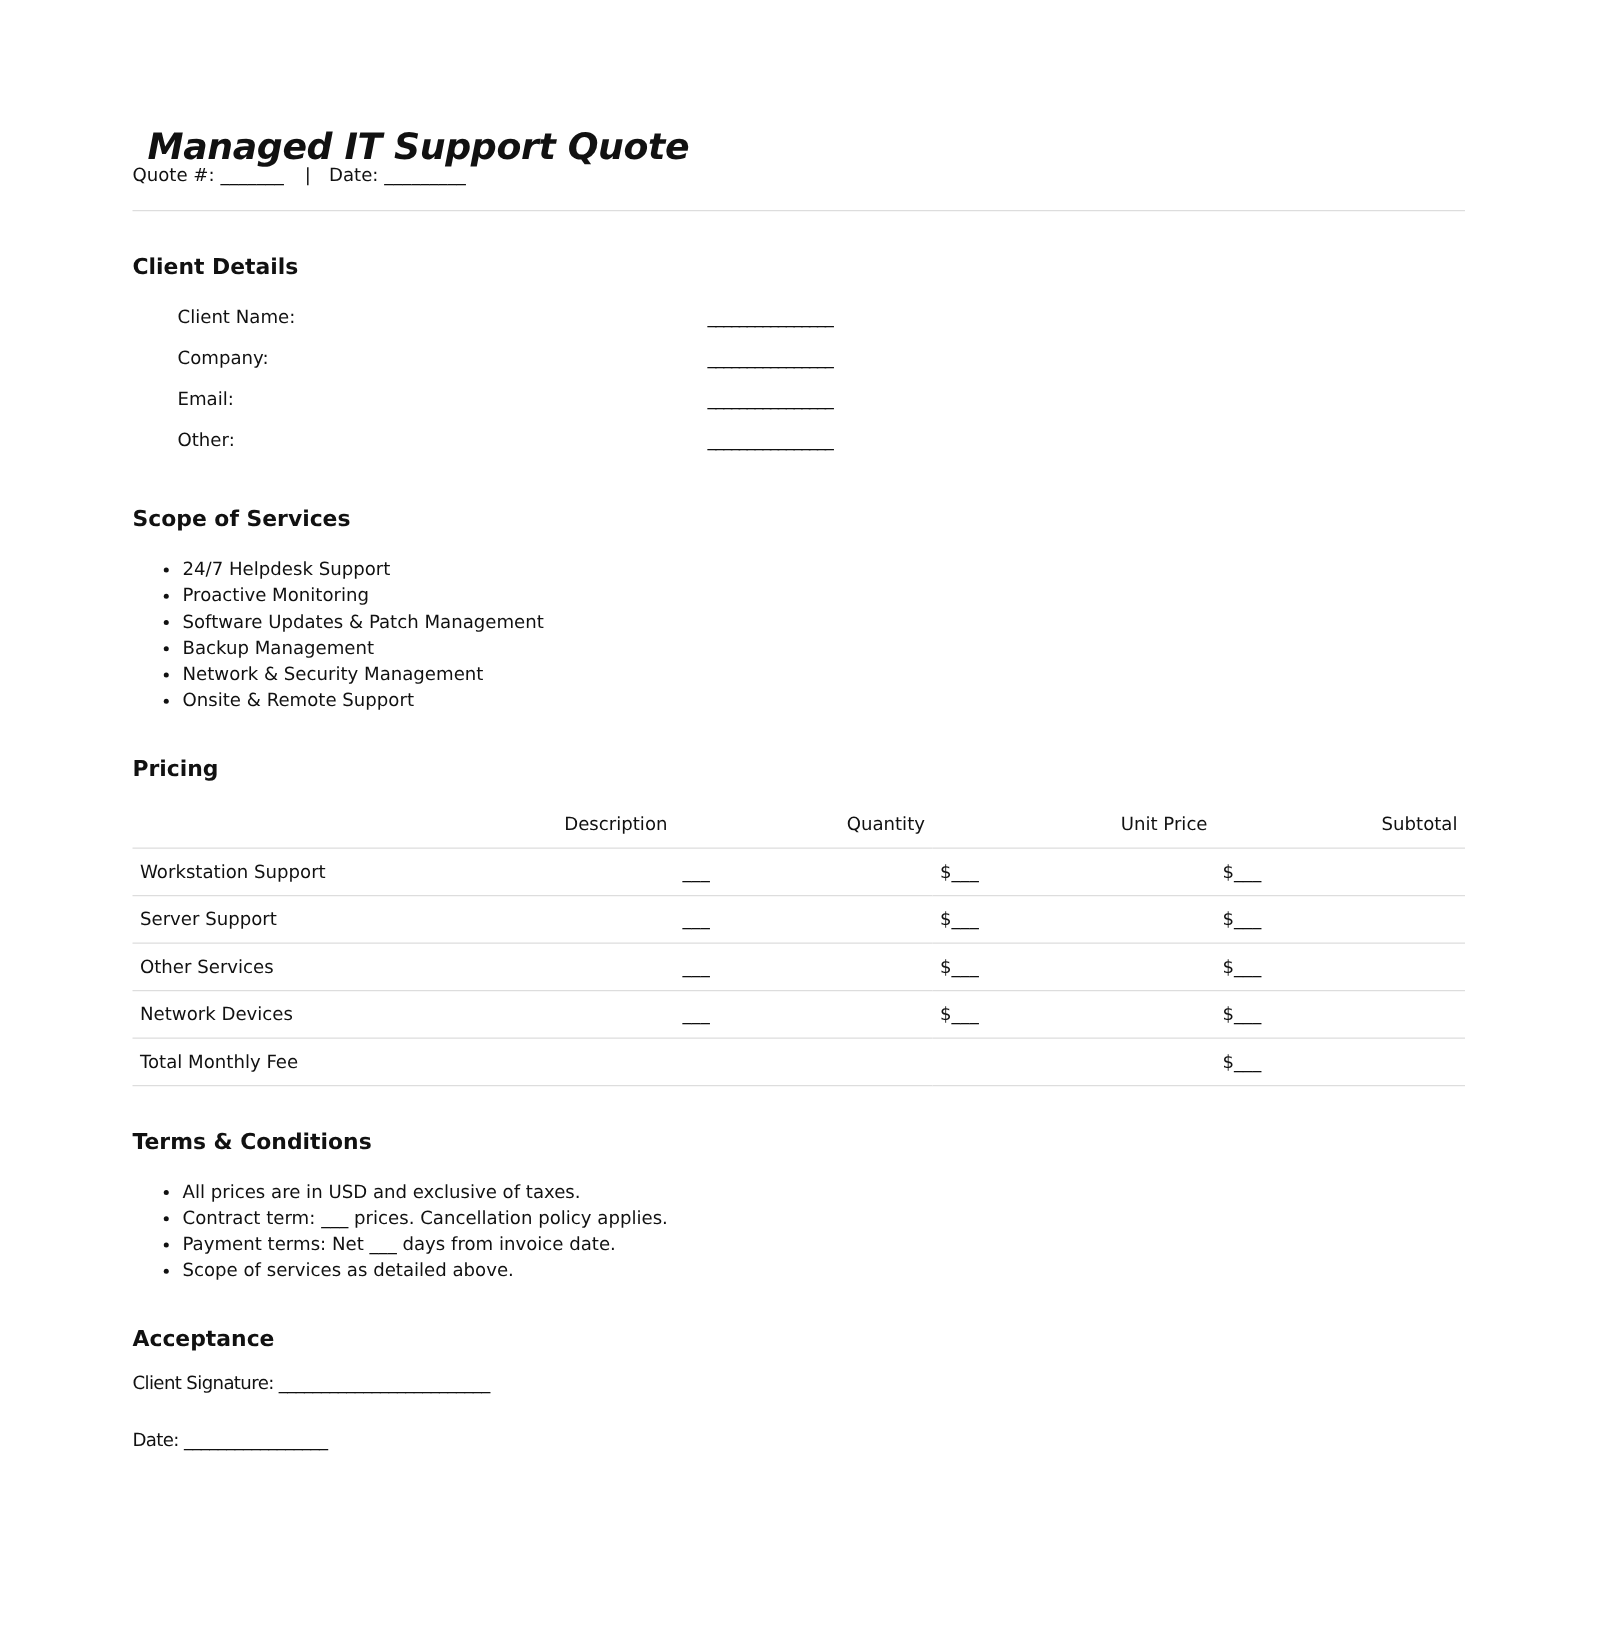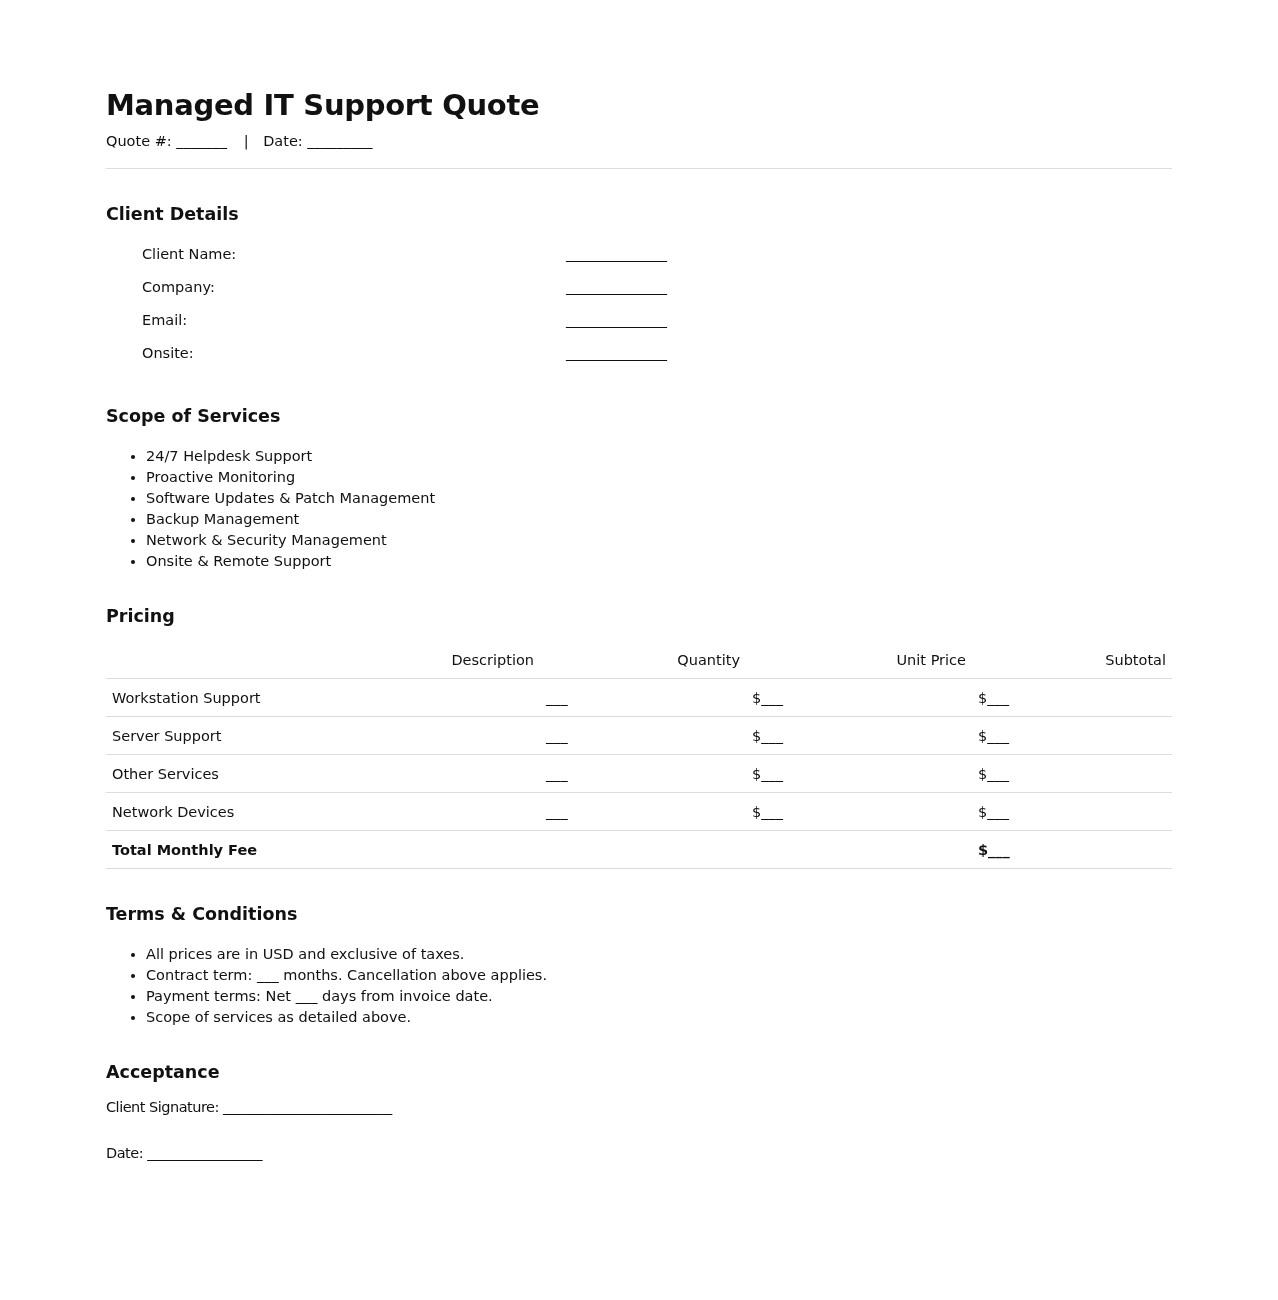--- a/index.html
+++ b/index.html
@@ -17,25 +17,26 @@
     .page {
       position: absolute;
       left: 106px;
       top: 0;
       width: 1066px;
     }
     .title {
       position: absolute;
       top: 88px;
       left: 0;
-      margin: 0;
+      margin: 12px;
       font-size: 29px;
       font-weight: bold;
       letter-spacing: -0.3px;
       white-space: nowrap;
+      font-style: italic;
     }
     .meta {
       position: absolute;
       top: 133px;
       left: 0;
       font-size: 14.5px;
       white-space: nowrap;
     }
     .meta .sep { margin: 0 10px 0 12px; }
     .divider {
@@ -86,21 +87,21 @@
       font-weight: normal;
       padding: 0 6px;
       height: 37px;
       border-bottom: 1px solid #dddddd;
     }
     table.pricing td {
       padding: 0 6px;
       height: 37px;
       border-bottom: 1px solid #dddddd;
     }
-    table.pricing tr.total td { font-weight: bold; }
+    table.pricing tr.total td { font-weight: normal; }
     .c1 { width: 422px; }
     .c2 { width: 194px; }
     .c3 { width: 214px; }
     .sig {
       position: absolute;
       left: 0;
       font-size: 14.5px;
       white-space: nowrap;
       letter-spacing: -0.5px;
     }
@@ -125,21 +126,21 @@
   </div>
   <div class="field-row" style="top:279px">
     <span class="label">Company:</span>
     <span class="blank">________________</span>
   </div>
   <div class="field-row" style="top:312px">
     <span class="label">Email:</span>
     <span class="blank">________________</span>
   </div>
   <div class="field-row" style="top:345px">
-    <span class="label">Onsite:</span>
+    <span class="label">Other:</span>
     <span class="blank">________________</span>
   </div>
 
   <h2 style="top:406px">Scope of Services</h2>
   <ul class="list" style="top:446px">
     <li>24/7 Helpdesk Support</li>
     <li>Proactive Monitoring</li>
     <li>Software Updates &amp; Patch Management</li>
     <li>Backup Management</li>
     <li>Network &amp; Security Management</li>
@@ -186,21 +187,21 @@
         <td></td>
         <td></td>
         <td>$___</td>
       </tr>
     </tbody>
   </table>
 
   <h2 style="top:904px">Terms &amp; Conditions</h2>
   <ul class="list" style="top:944px">
     <li>All prices are in USD and exclusive of taxes.</li>
-    <li>Contract term: ___ months. Cancellation above applies.</li>
+    <li>Contract term: ___ prices. Cancellation policy applies.</li>
     <li>Payment terms: Net ___ days from invoice date.</li>
     <li>Scope of services as detailed above.</li>
   </ul>
 
   <h2 style="top:1062px">Acceptance</h2>
   <div class="sig" style="top:1099px">Client Signature: _________________________</div>
   <div class="sig" style="top:1145px">Date: _________________</div>
 
 </div>
 

